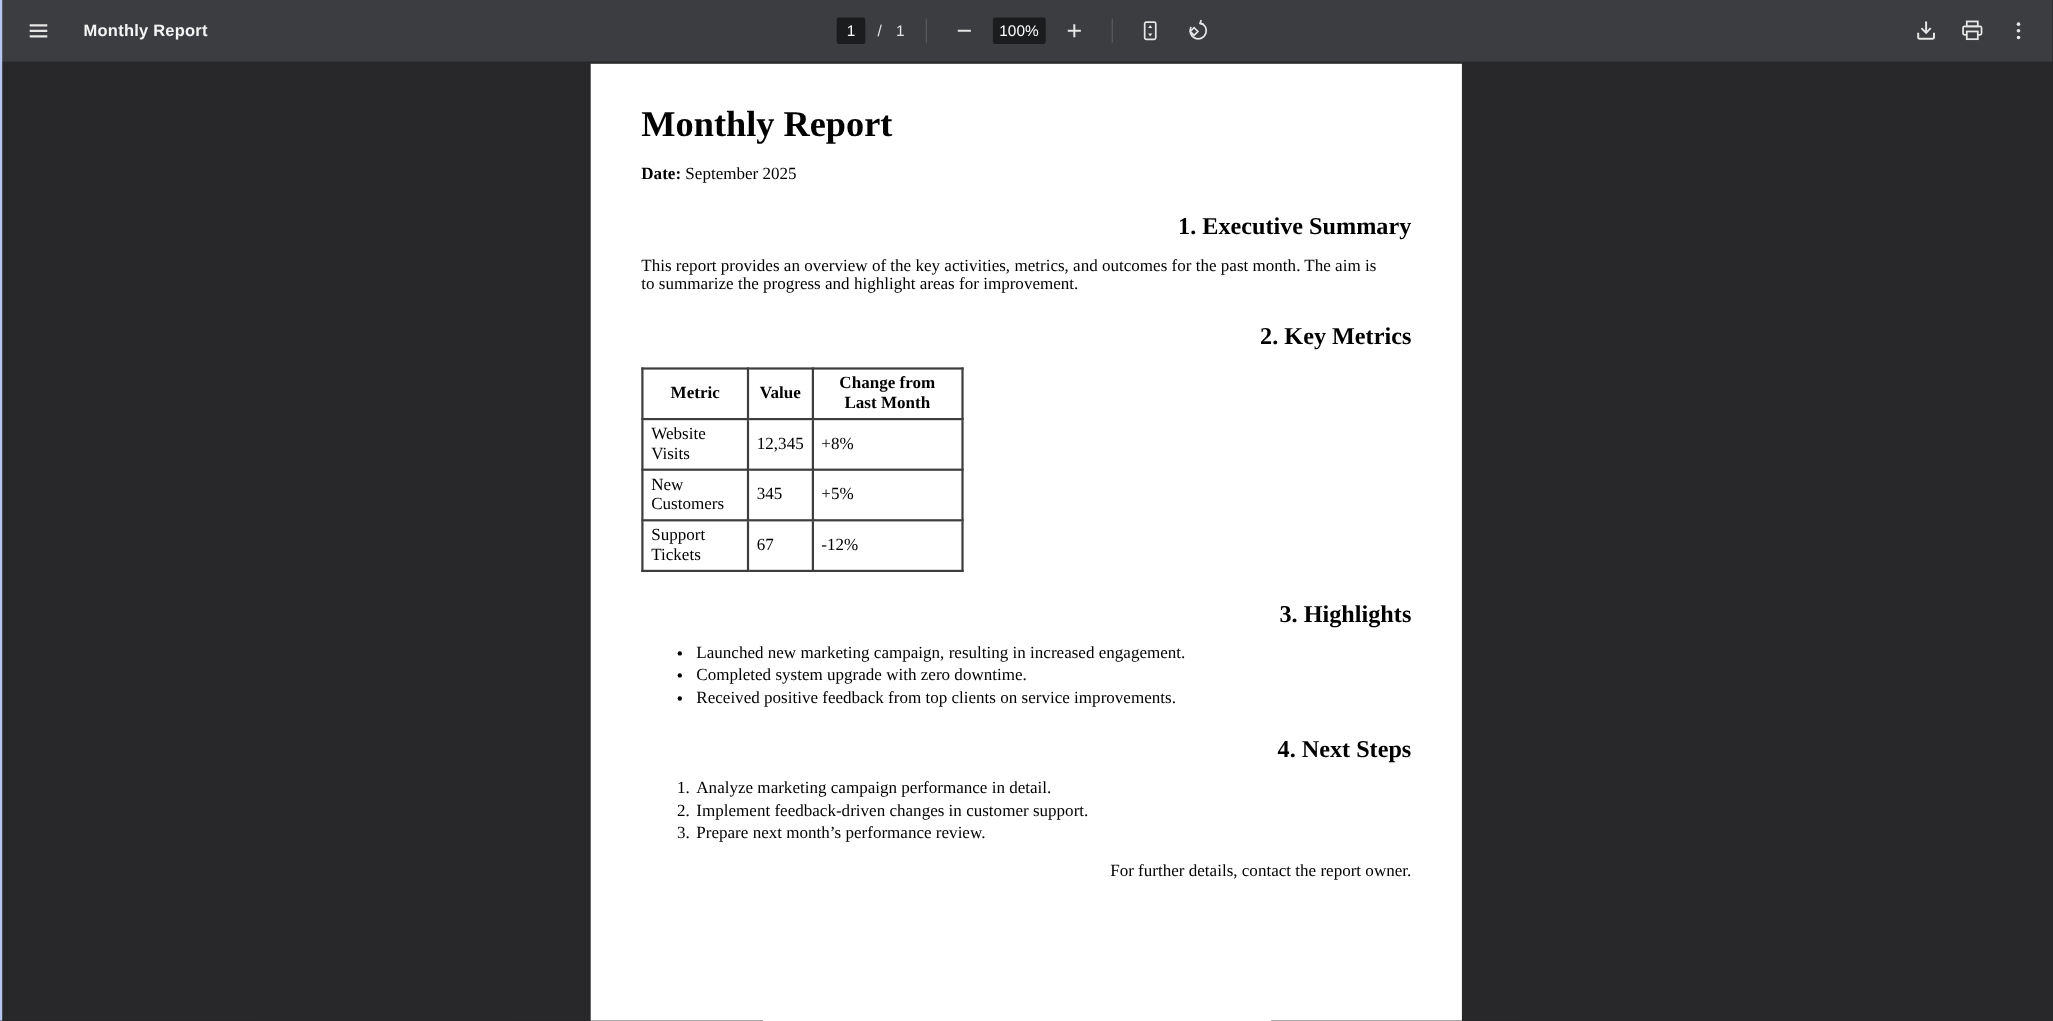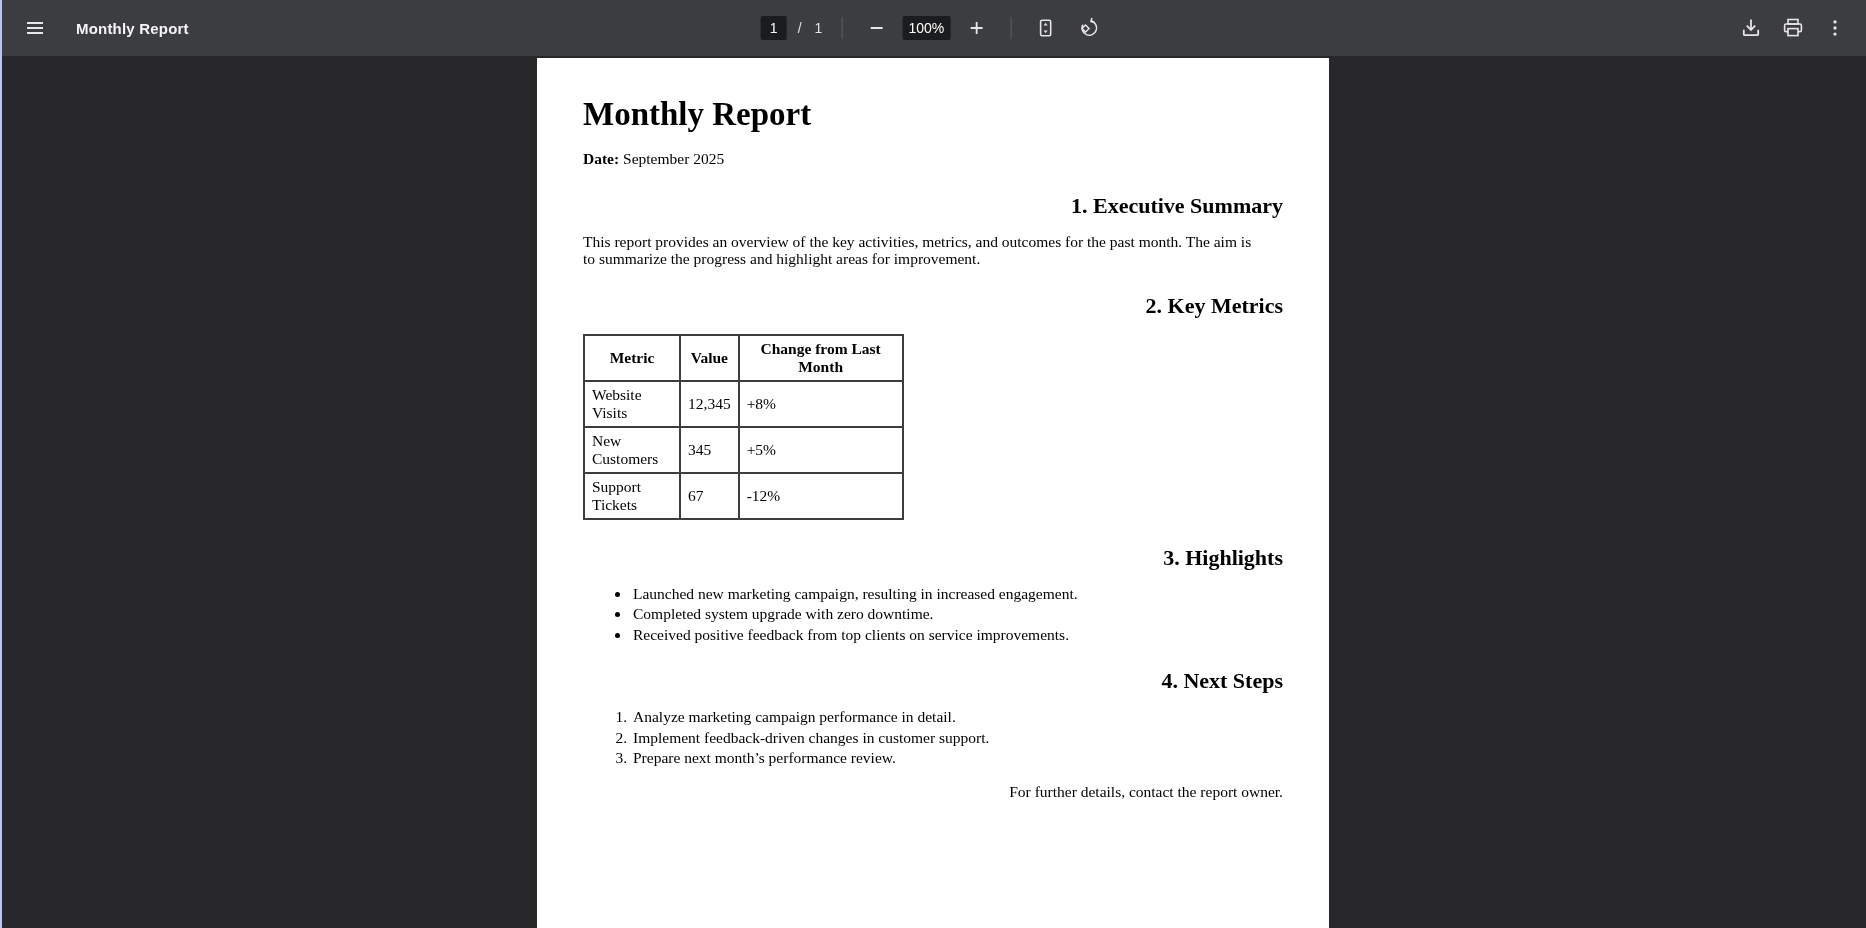--- a/index.html
+++ b/index.html
@@ -71,21 +71,21 @@
   }
   table.metrics th, table.metrics td {
     border: 2px solid #3d3d3d;
     padding: 4px 7px;
     vertical-align: middle;
   }
   table.metrics th { font-weight: 700; text-align: center; }
   table.metrics td { text-align: left; }
   .col-metric { width: 96px; }
   .col-value { width: 47px; }
-  .col-change { width: 164px; }
+  .col-change { width: 136px; }
   .page ul, .page ol { margin: 14px 0 0 0; padding-left: 48px; }
   .page li { font-size: 15.5px; line-height: 1.1; margin-bottom: 3.5px; padding-left: 2px; font-family: Liberation Serif, serif; }
   .footer-note { font-size: 15.5px; margin: 17px 0 0 0; text-align: right; }
 </style>
 </head>
 <body>
 
 <div class="edge-strip"></div>
 
 <div class="toolbar">

